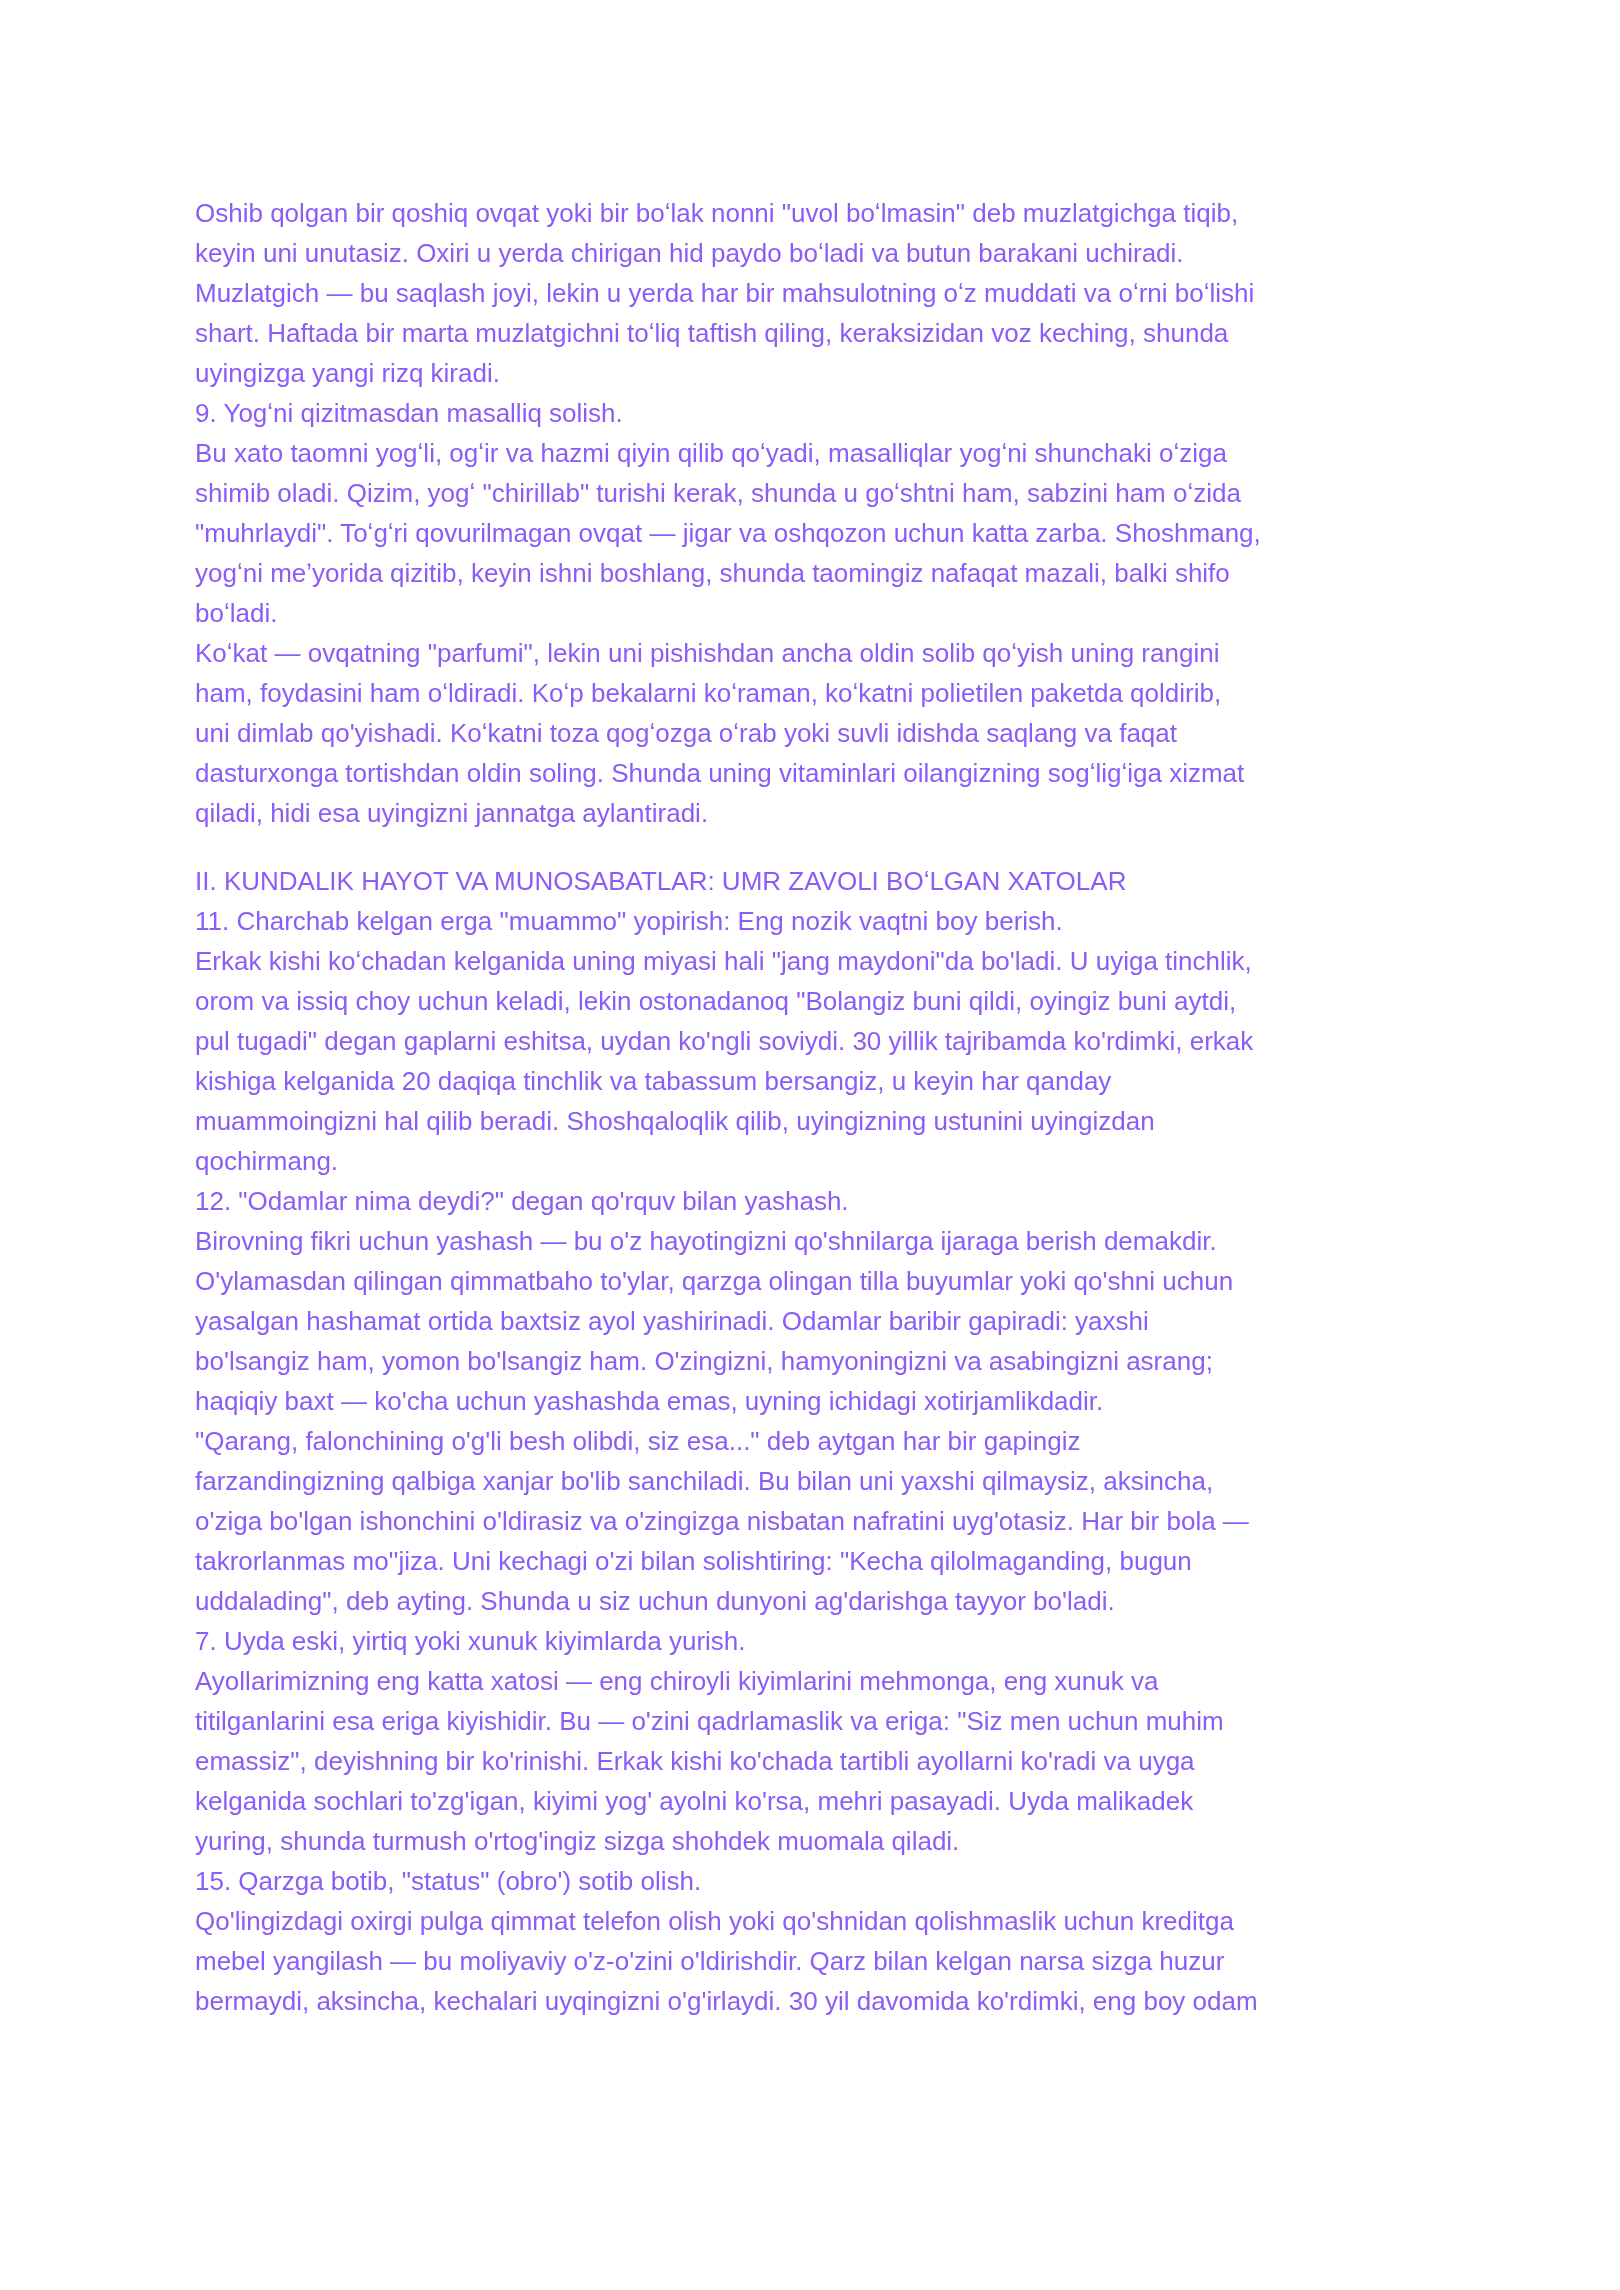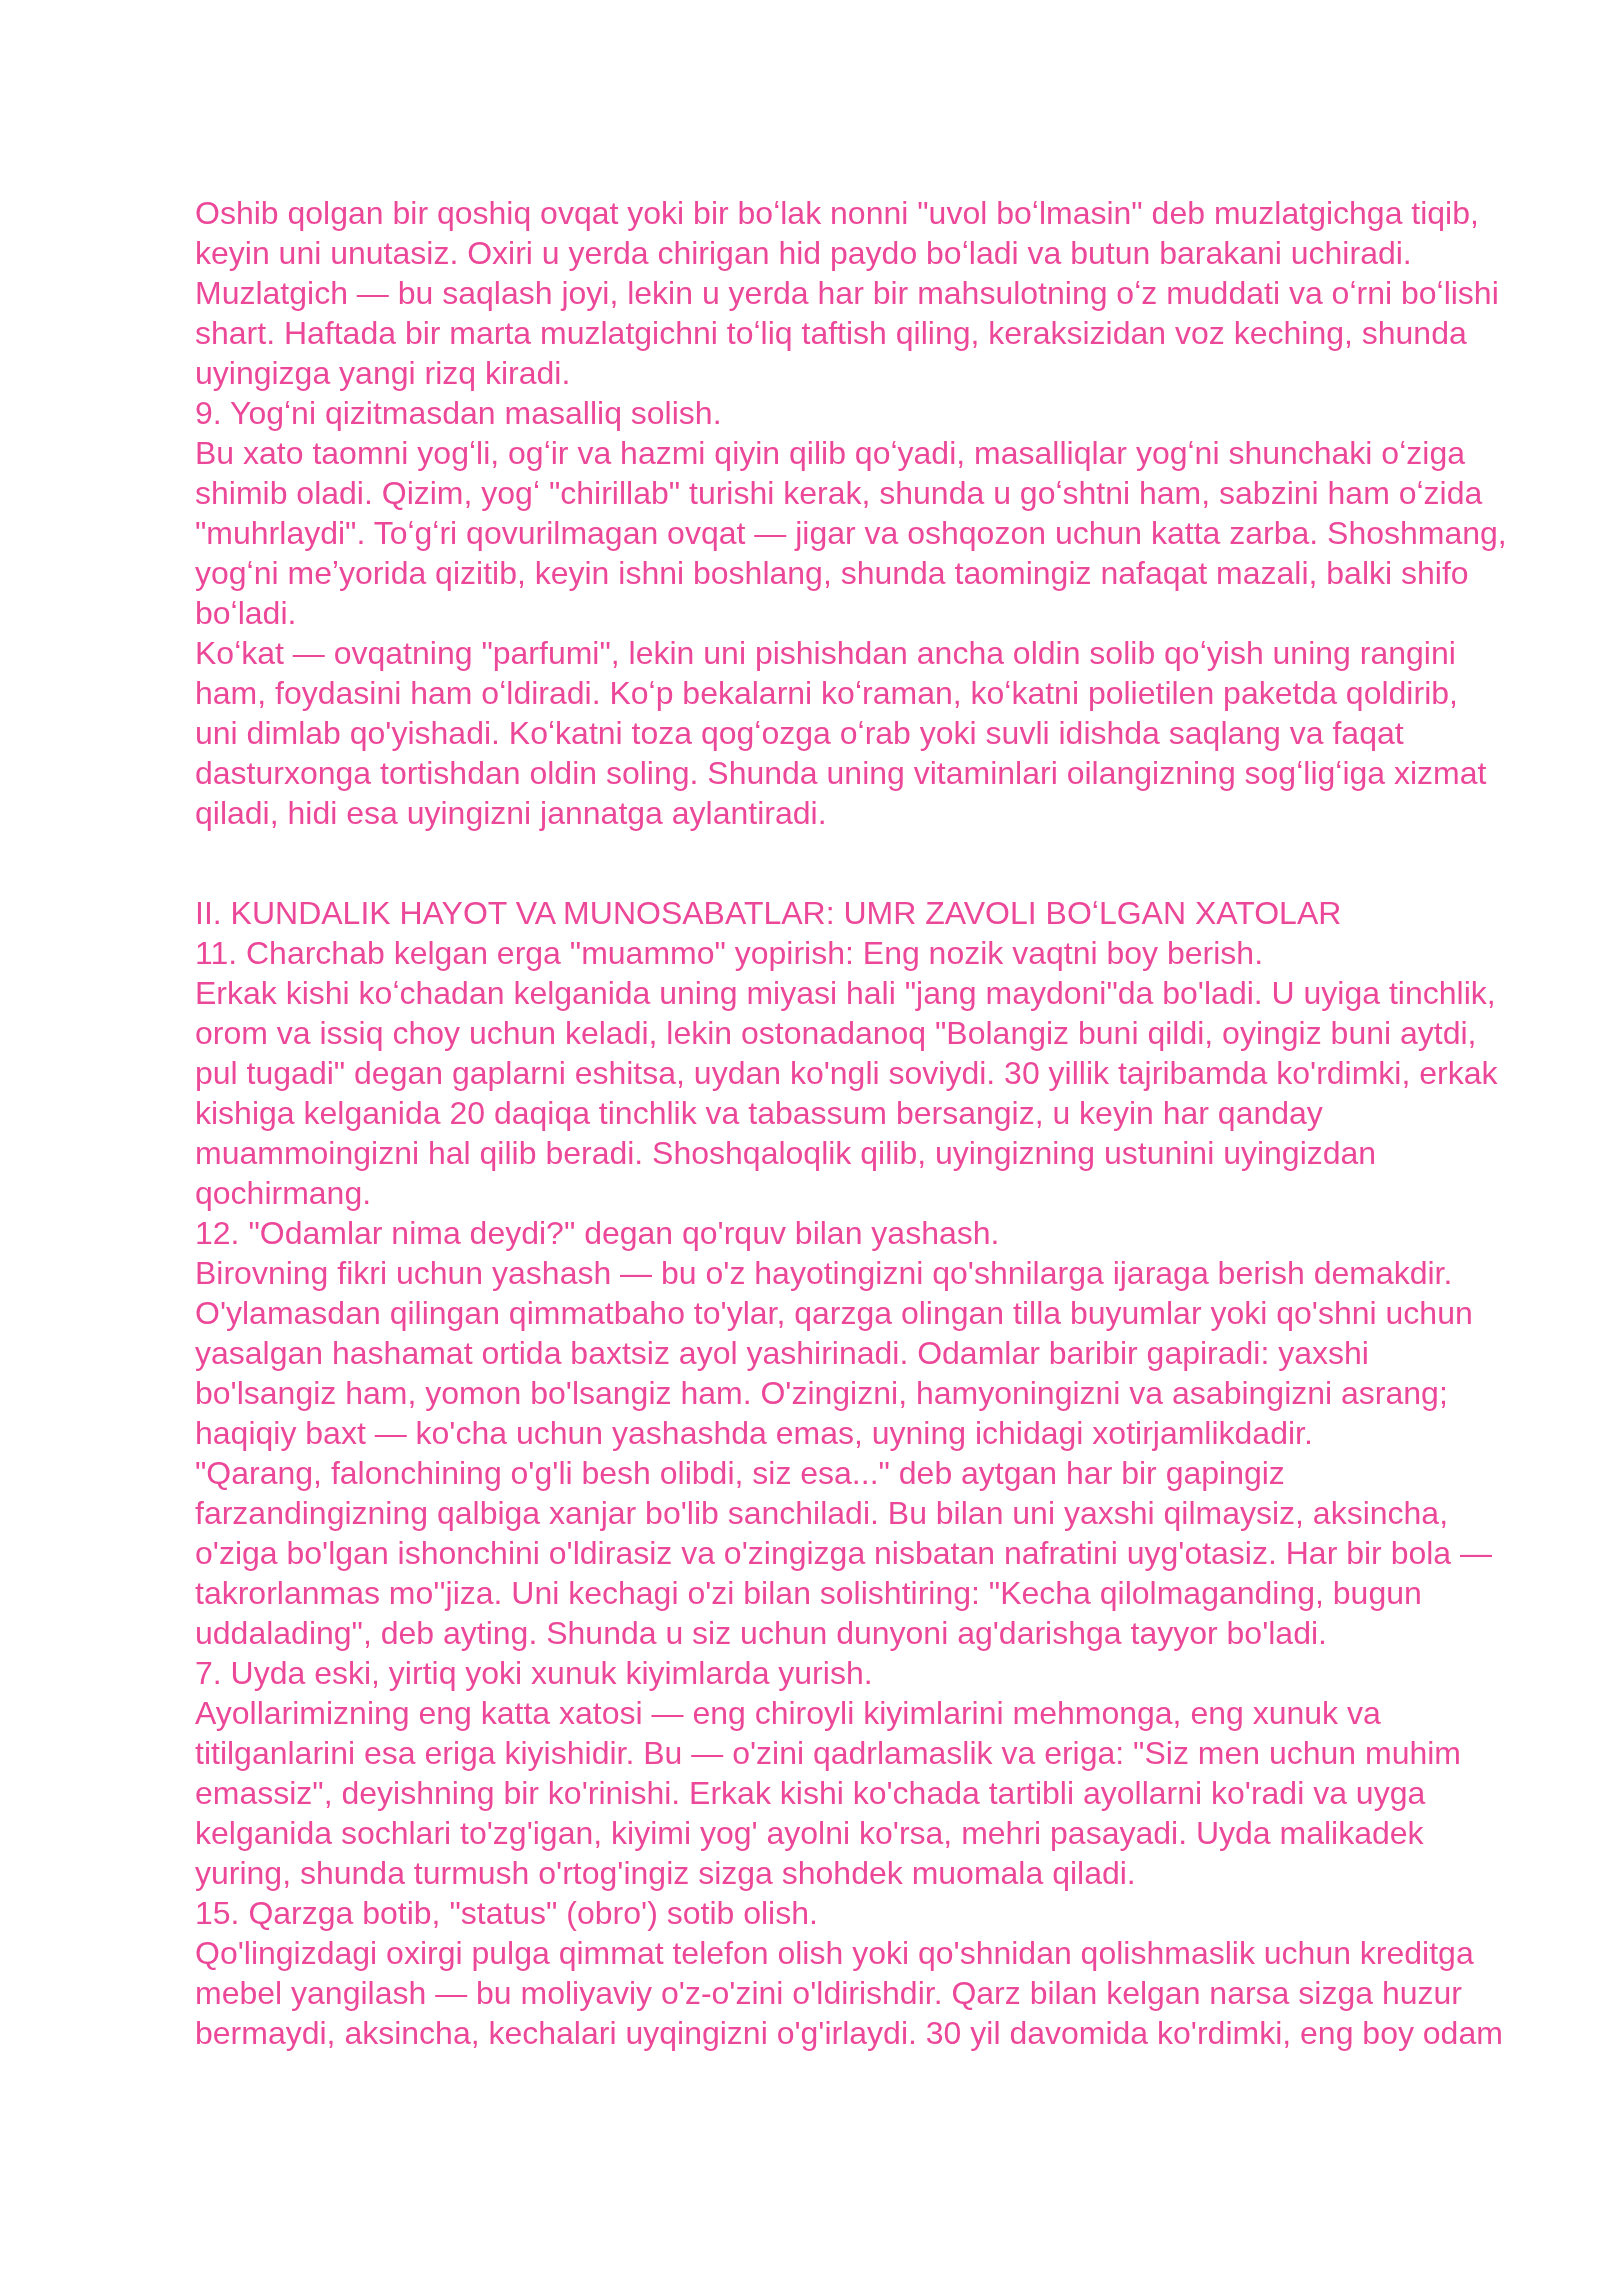--- a/index.html
+++ b/index.html
@@ -10,30 +10,30 @@
   .page {
     position: relative;
     width: 1620px;
     height: 2291px;
     background: #ffffff;
     box-sizing: border-box;
     padding: 193px 196px 0 195px;
     overflow: hidden;
   }
   .doc-text {
-    color: #ec4899;
-    font-size: 32px;
+    color: #8b5cf6;
+    font-size: 26px;
     line-height: 40px;
   }
   .block {
     white-space: pre; 
     margin: 0;
   }
   .section-gap {
-    margin-top: 60px; 
+    margin-top: 28px; 
   }
 </style>
 </head>
 <body>
 
 <div class="page">
   <div class="doc-text">
     <div class="block">Oshib qolgan bir qoshiq ovqat yoki bir boʻlak nonni "uvol boʻlmasin" deb muzlatgichga tiqib,
 keyin uni unutasiz. Oxiri u yerda chirigan hid paydo boʻladi va butun barakani uchiradi.
 Muzlatgich — bu saqlash joyi, lekin u yerda har bir mahsulotning oʻz muddati va oʻrni boʻlishi

